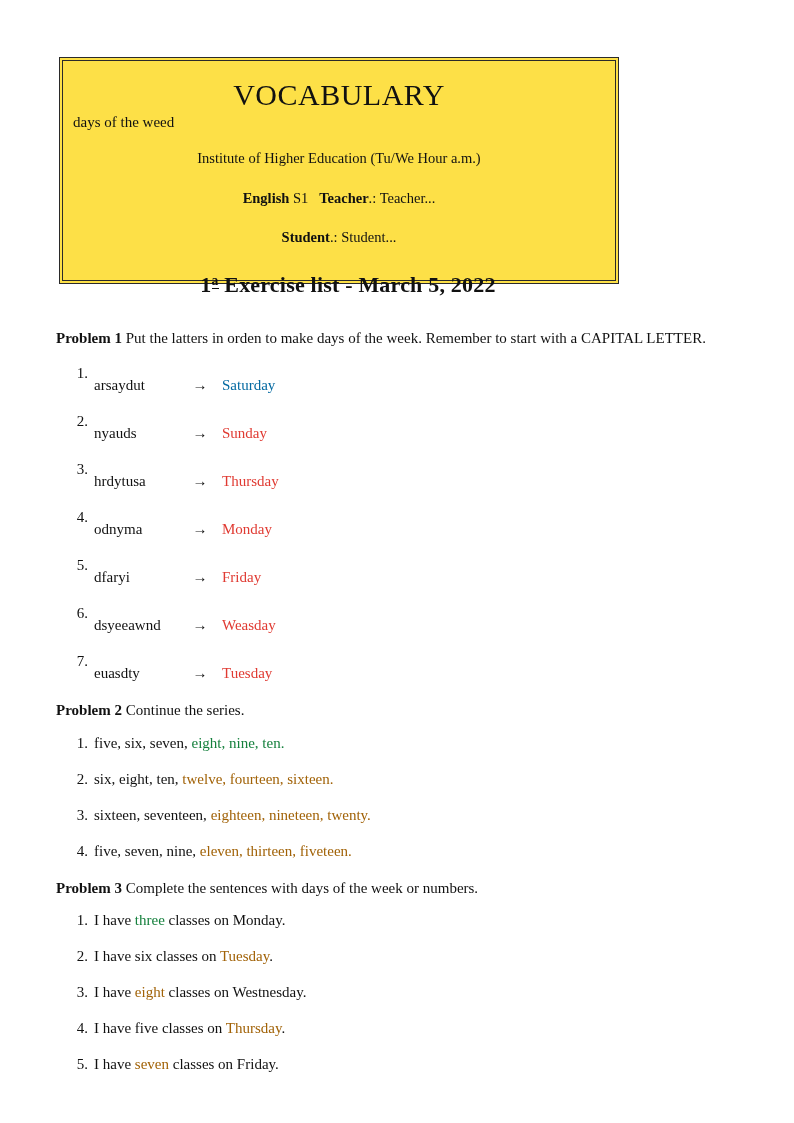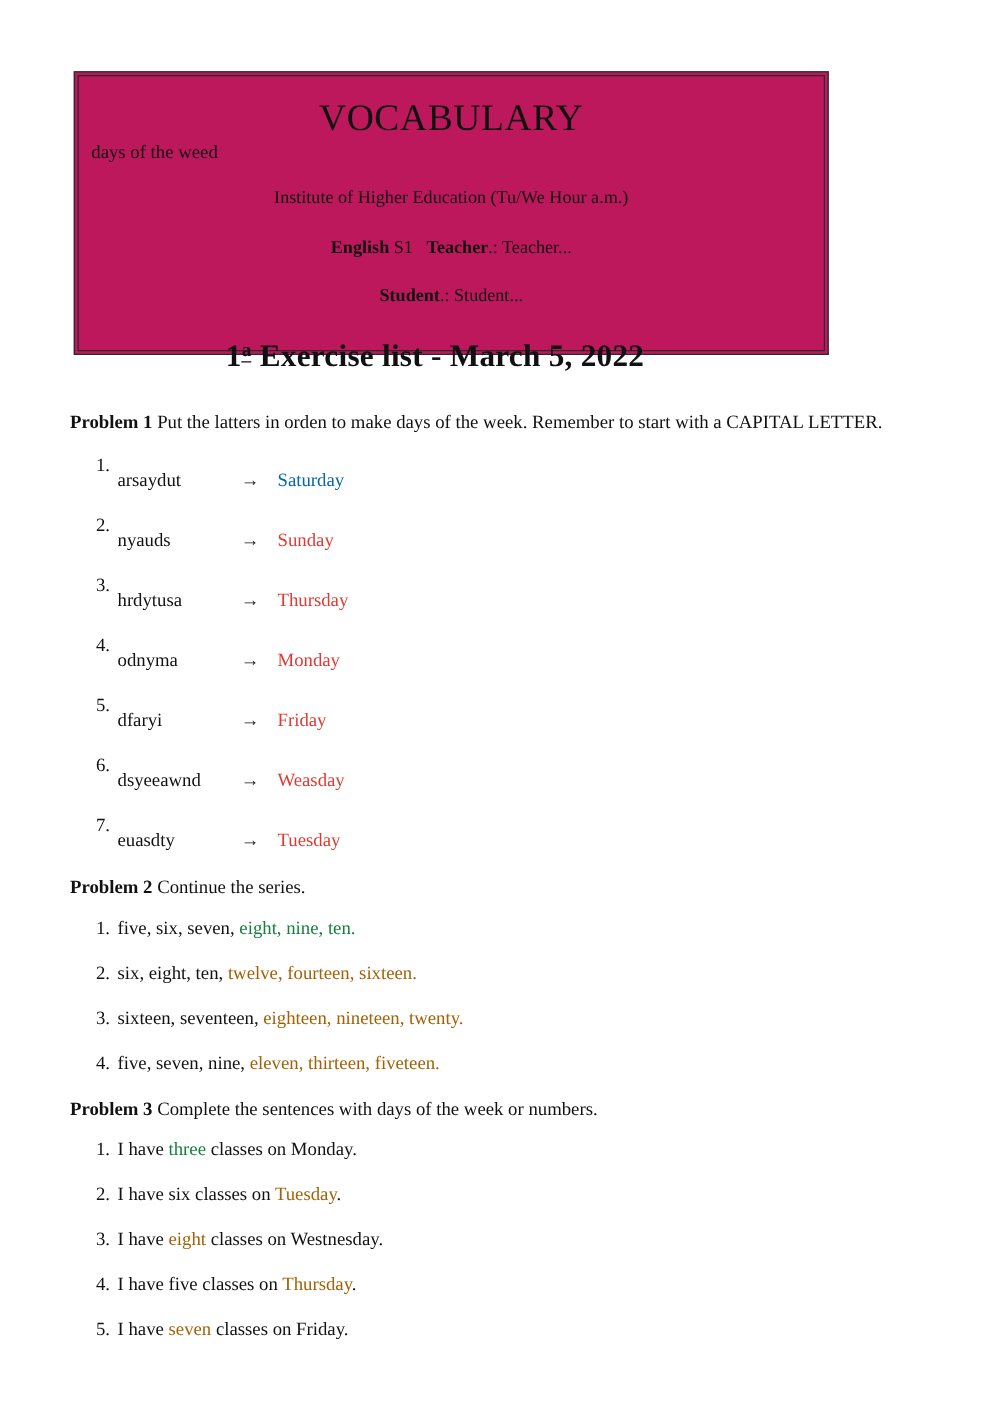--- a/index.html
+++ b/index.html
@@ -15,23 +15,23 @@
     font-family: "Liberation Serif", "DejaVu Serif", serif;
     color: #111111;
     overflow: hidden;
   }
 
   
   .header-box-outer {
     position: absolute;
     left: 59px;
     top: 57px;
-    width: 604px;
+    width: 560px;
     border: 1px solid #2a2a2a;
-    background: #be185d;
+    background: #fde047;
     box-sizing: border-box;
   }
   .header-box-inner {
     border: 1px solid #2a2a2a;
     margin: 2px;
     padding: 14px 10px 14px 10px;
     box-sizing: border-box;
   }
   .doc-title {
     text-align: center;
@@ -55,21 +55,21 @@
   }
   .meta-line .b { font-weight: bold; }
 
   
   .list-title {
     position: absolute;
     left: 0;
     top: 272px;
     width: 696px;
     text-align: center;
-    font-size: 25px;
+    font-size: 22px;
     font-weight: bold;
     letter-spacing: 0.2px;
   }
   .ord {
     font-size: 0.62em;
     vertical-align: 0.52em;
     border-bottom: 1px solid #111111;
     line-height: 1;
     padding-bottom: 0px;
   }

